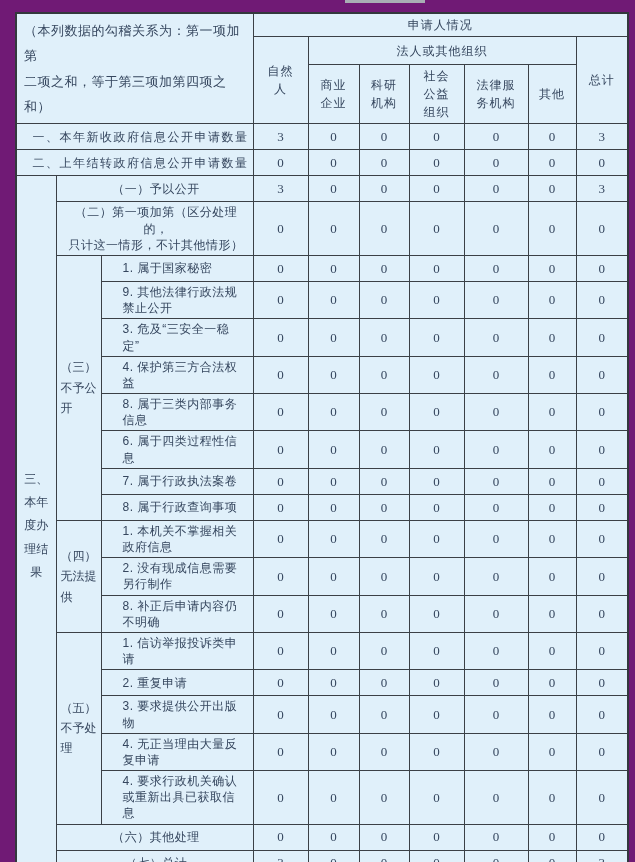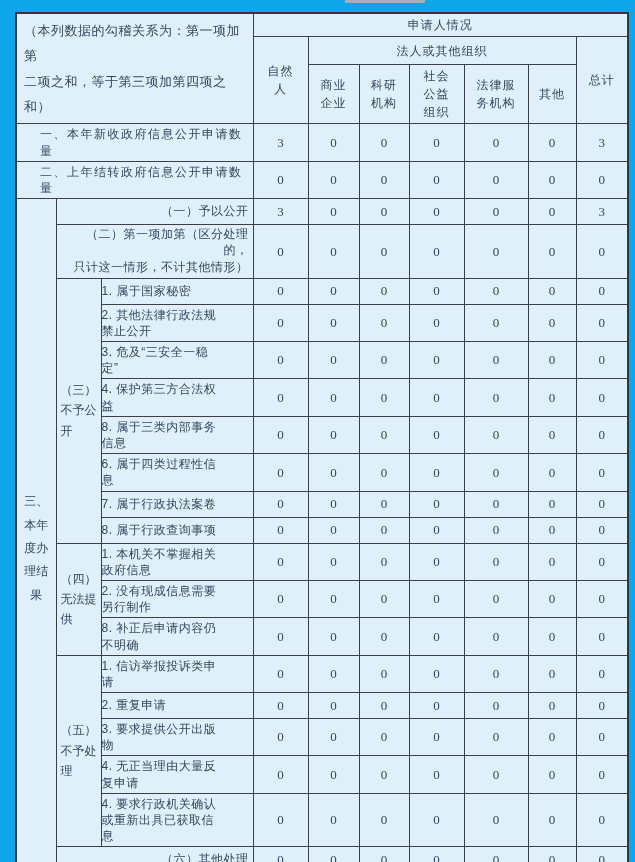--- a/index.html
+++ b/index.html
@@ -1,42 +1,42 @@
 <!DOCTYPE html>
 <html><head>
 <meta charset="utf-8">
 <style>
   html, body { margin:0; padding:0; }
   body {
     width:635px; height:862px; background:#ffffff;
     font-family:"Liberation Sans","DejaVu Sans",sans-serif;
   }
-  .page { position:relative; width:635px; height:862px; overflow:hidden; background:#0ea5e9; }
+  .page { position:relative; width:635px; height:862px; overflow:hidden; background:#701a75; }
   .top-artifact { position:absolute; left:345px; top:0; width:80px; height:3px; background:#a8aeb4; }
   table.report {
     position:absolute; left:15px; top:12px; width:612px;
     border-collapse:collapse; table-layout:fixed;
     background:#e0f0fa; border:2px solid #33383d; color:#35465e;
   }
   td {
     border:1px solid #3b4046; vertical-align:middle;
     height:21px; padding:2px 4px; font-size:12px; line-height:1.35;
     overflow:hidden;
   }
   .pre { white-space:pre-line; }
   .hc { text-align:center; letter-spacing:1px; padding:2px 1px; line-height:1.5; }
   .h1 td { height:18px; }
   .h2 td { height:17px;margin-left:33px; }
   .h3 td { height:54px; }
   .note { text-align:left; padding:4px 3px 4px 7px; line-height:1.95; letter-spacing:0.5px; font-size:13px; }
-  .top-label { text-align:left; padding-left:23px; letter-spacing:1.5px; }
+  .top-label { text-align:right; padding-left:6px; letter-spacing:1.5px; }
   .section-label { text-align:center; padding:2px 1px; line-height:1.95; letter-spacing:0; }
   .group-label { text-align:left; padding:2px 2px 2px 4px; line-height:1.7; letter-spacing:0; }
-  .group-row-label { text-align:right; padding-left:7px; letter-spacing:0.5px;font-family:Liberation Mono, monospace; }
-  .item-label { text-align:left; padding-left:0; letter-spacing:0.5px; }
+  .group-row-label { text-align:center; padding-left:7px; letter-spacing:0.5px; }
+  .item-label { text-align:left; padding-left:21px; letter-spacing:0.5px; }
   .num { text-align:center; font-family:"Liberation Serif","DejaVu Serif",serif; font-size:13px; letter-spacing:0; }
 </style>
 </head>
 <body>
 
 <div class="page">
   <div class="top-artifact"></div>
 
   <table class="report">
     <colgroup>
@@ -130,21 +130,21 @@
           <td class="item-label pre">1. 属于国家秘密</td>
           <td class="num">0</td>
           <td class="num">0</td>
           <td class="num">0</td>
           <td class="num">0</td>
           <td class="num">0</td>
           <td class="num">0</td>
           <td class="num">0</td>
         </tr>
         <tr>
-          <td class="item-label pre">2. 其他法律行政法规
+          <td class="item-label pre">9. 其他法律行政法规
 禁止公开</td>
           <td class="num">0</td>
           <td class="num">0</td>
           <td class="num">0</td>
           <td class="num">0</td>
           <td class="num">0</td>
           <td class="num">0</td>
           <td class="num">0</td>
         </tr>
         <tr>

